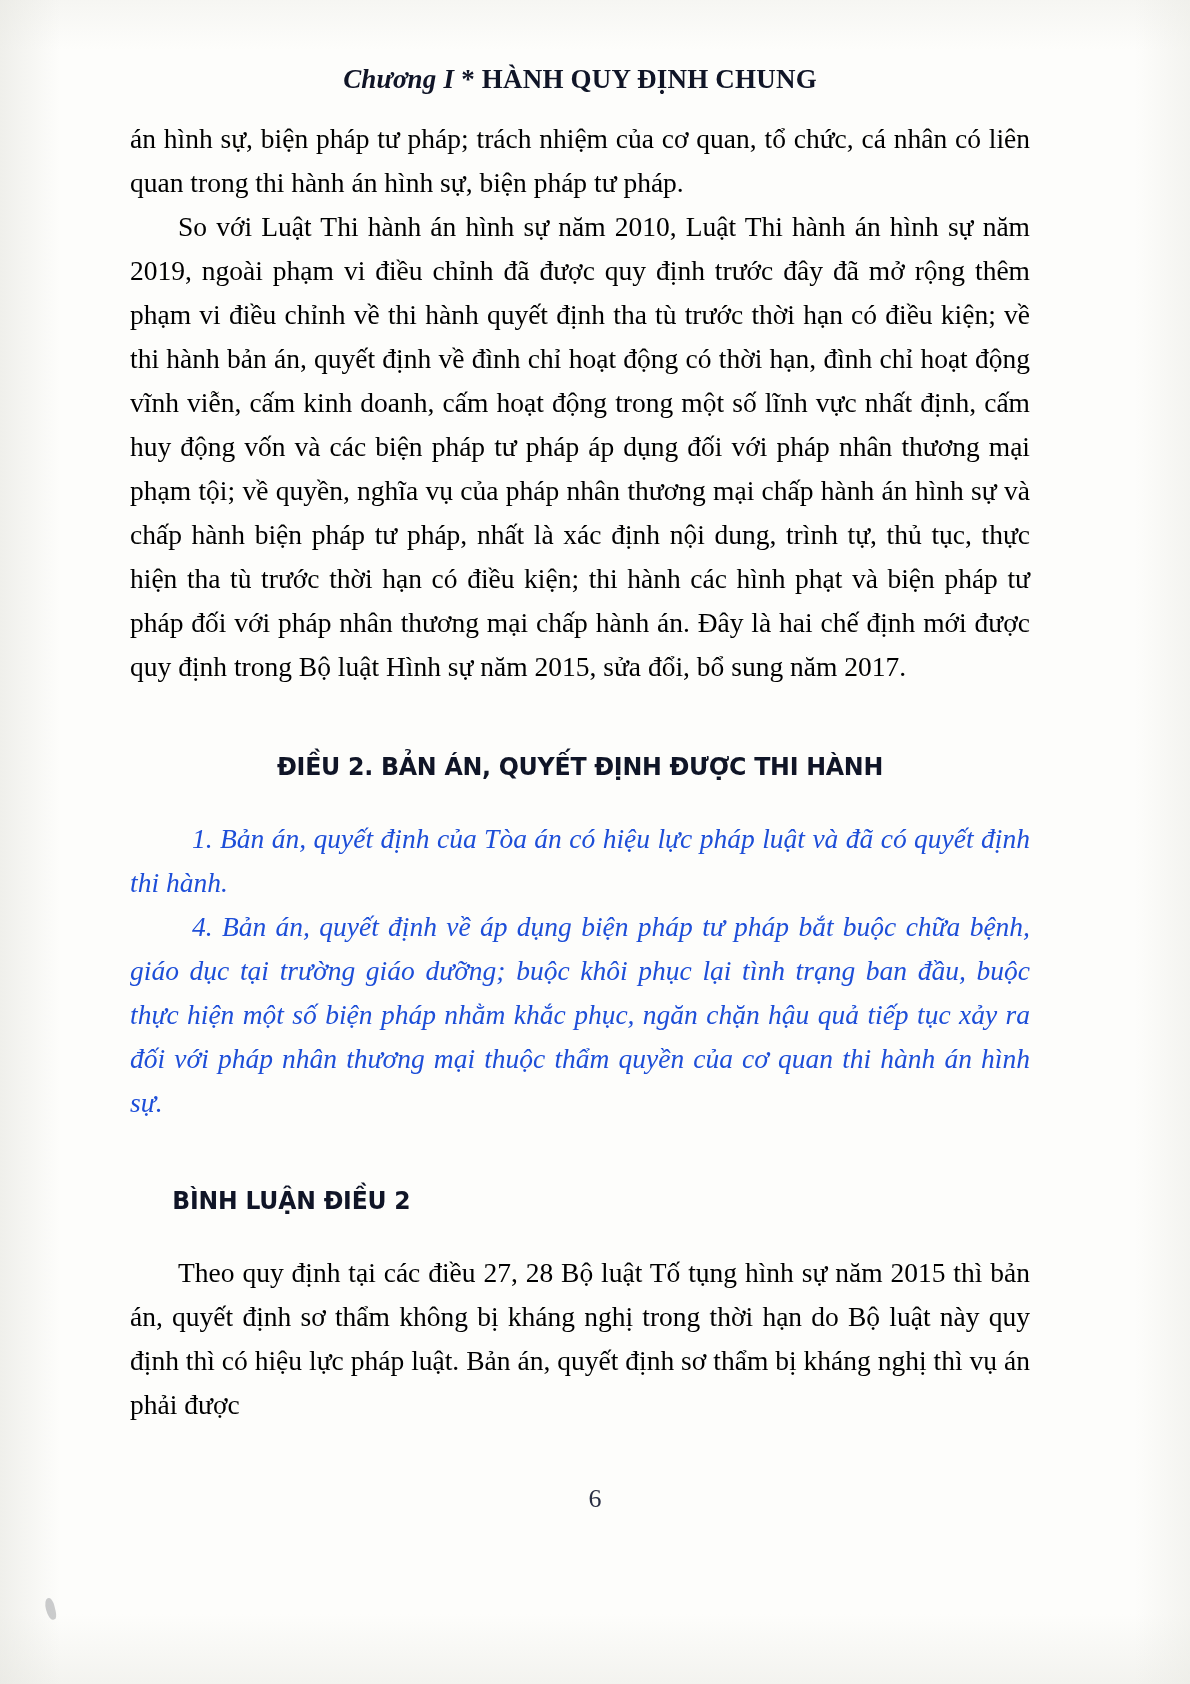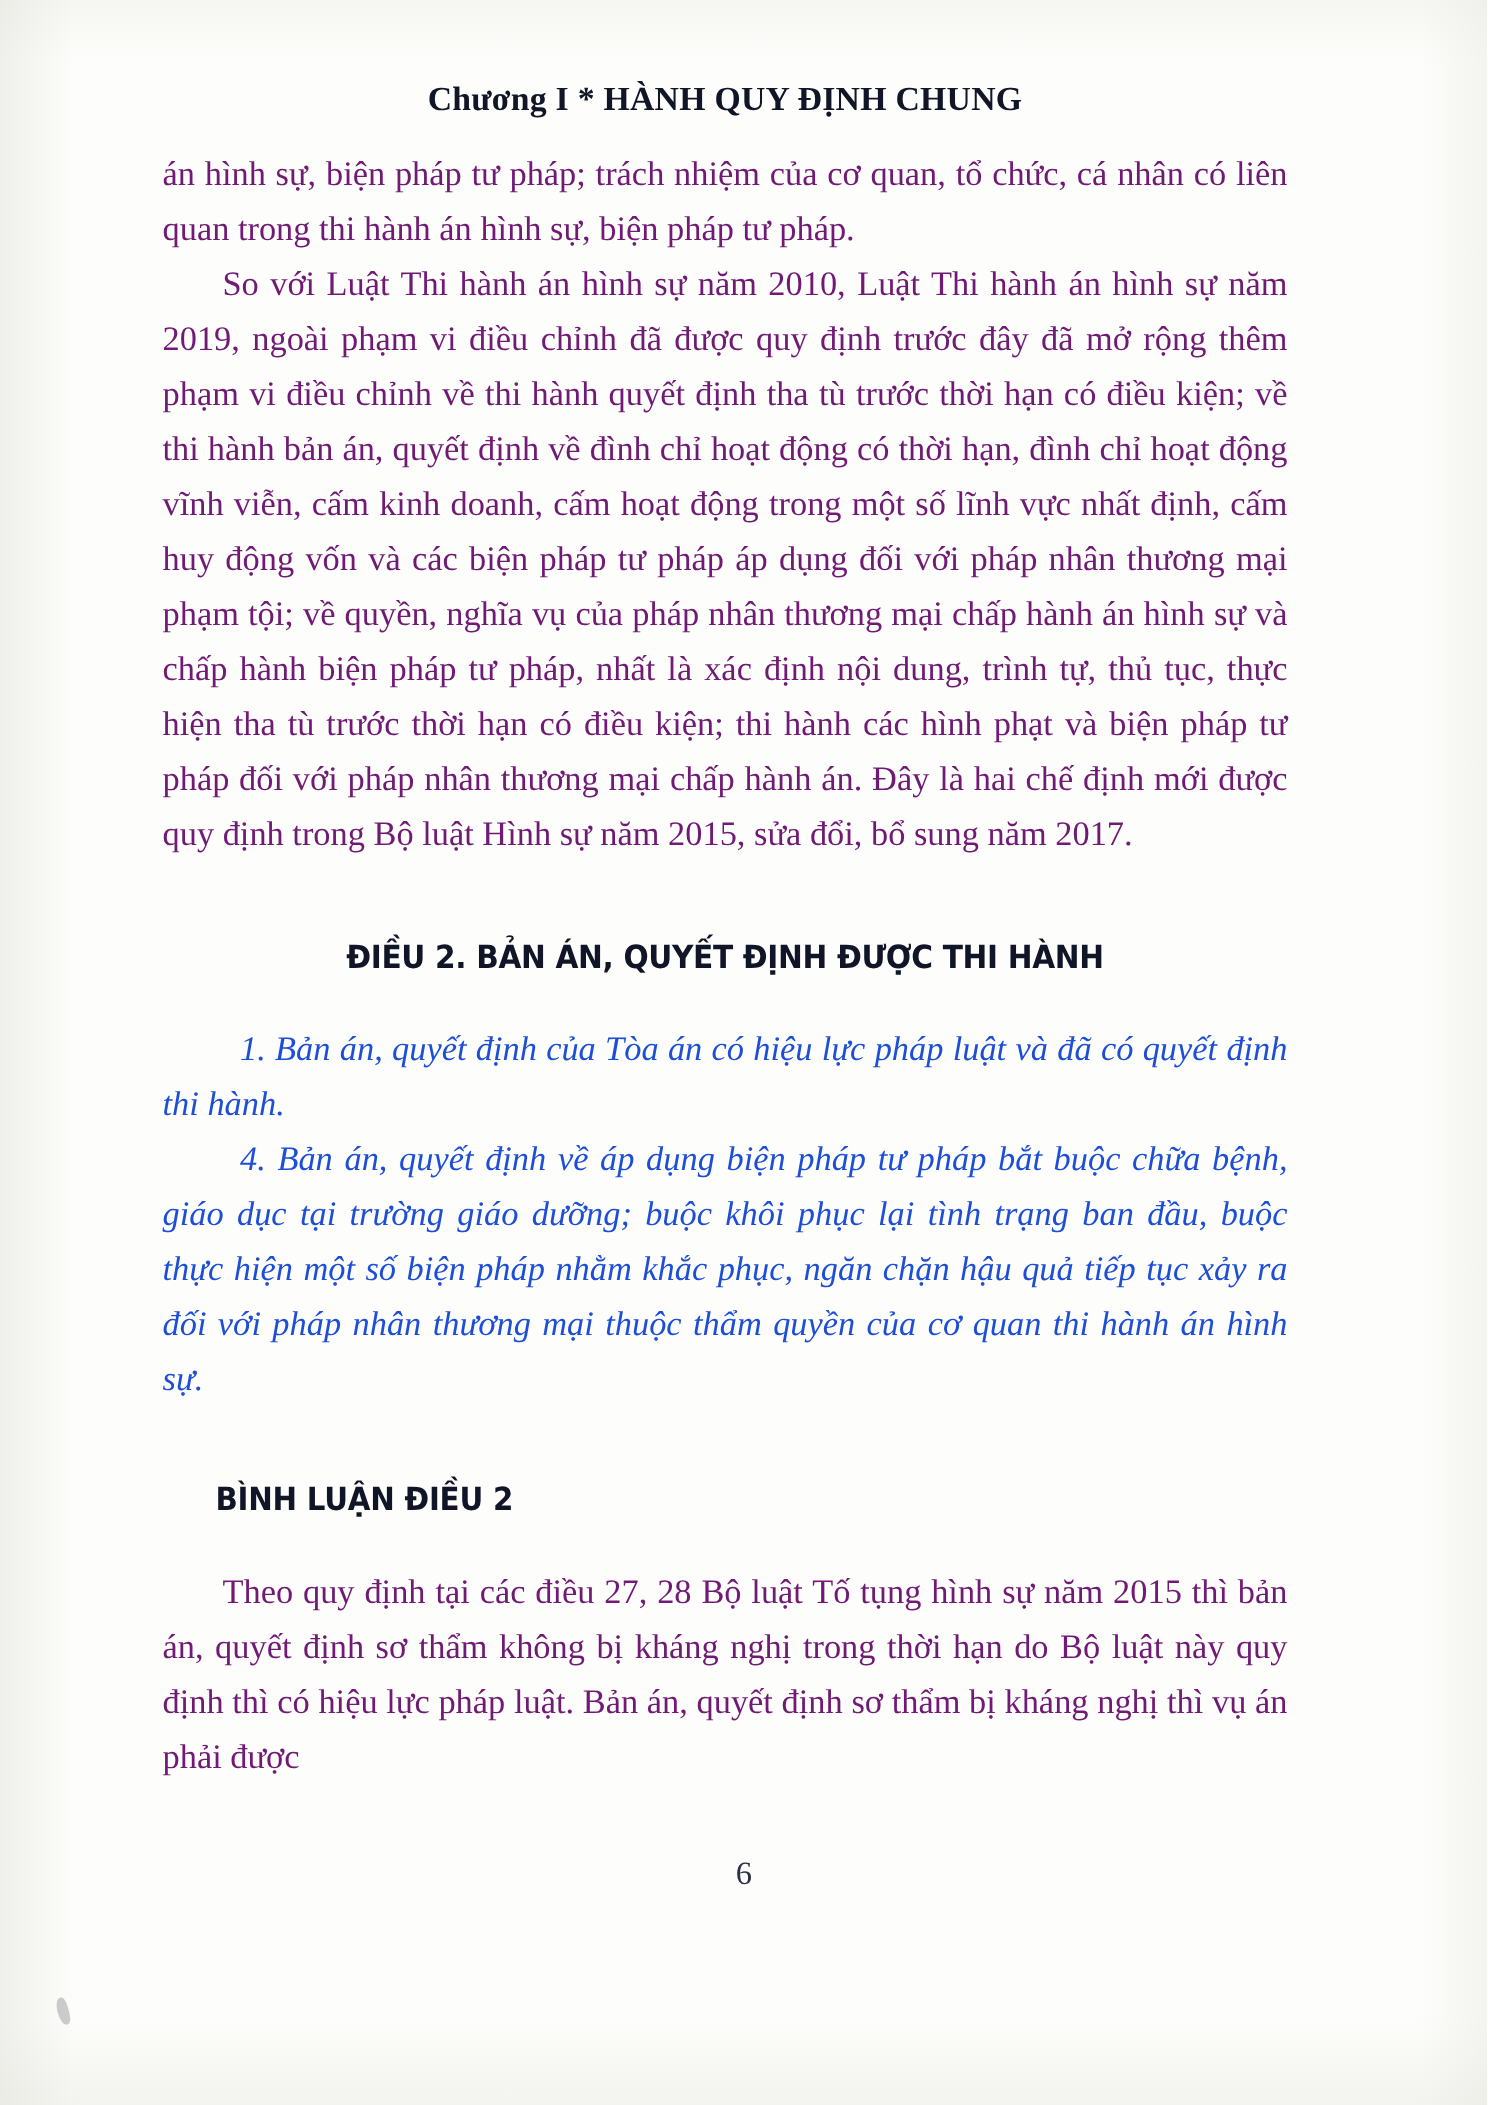--- a/index.html
+++ b/index.html
@@ -44,30 +44,31 @@
   .running-head {
     text-align: center;
     font-size: 27px;
     font-weight: 700;
     letter-spacing: 0.2px;
     margin-top: 64px;
     color: #101527;
     white-space: nowrap;
   }
   .running-head .rh-ital {
+    font-style: italic;
     font-weight: 700;
   }
 
   p.body {
     font-size: 27.5px;
     line-height: 44px;
     text-align: justify;
     text-justify: inter-word;
     margin: 0;
-    color: #701a75;
+    color: #000000;
     hyphens: none;
   }
 
   p.first-block {
     margin-top: 22px;
   }
 
   p.indent {
     text-indent: 48px;
   }

